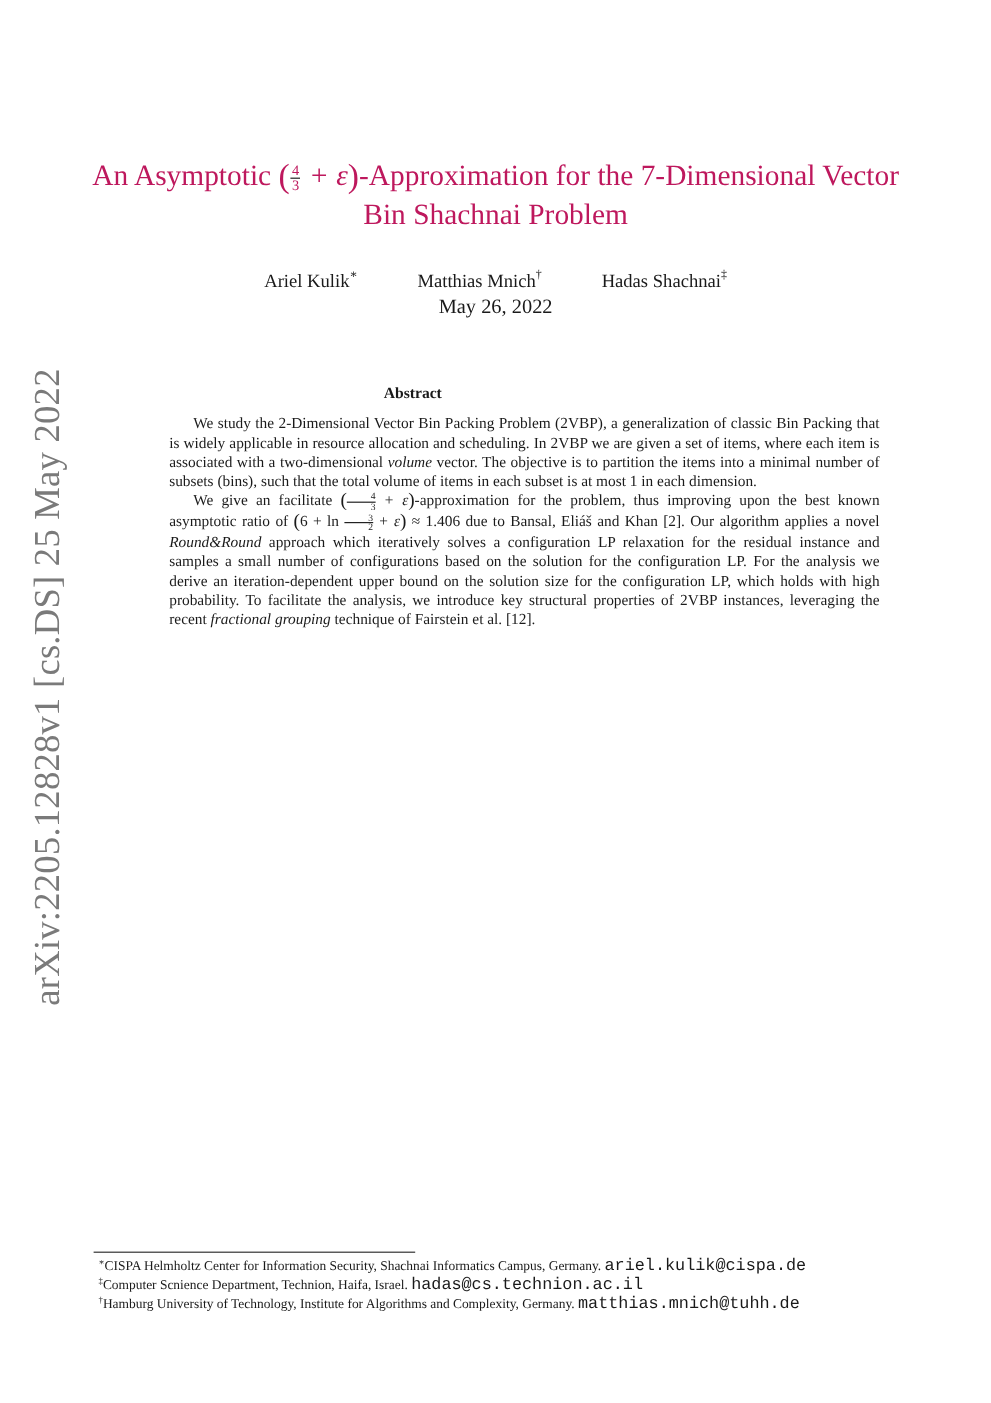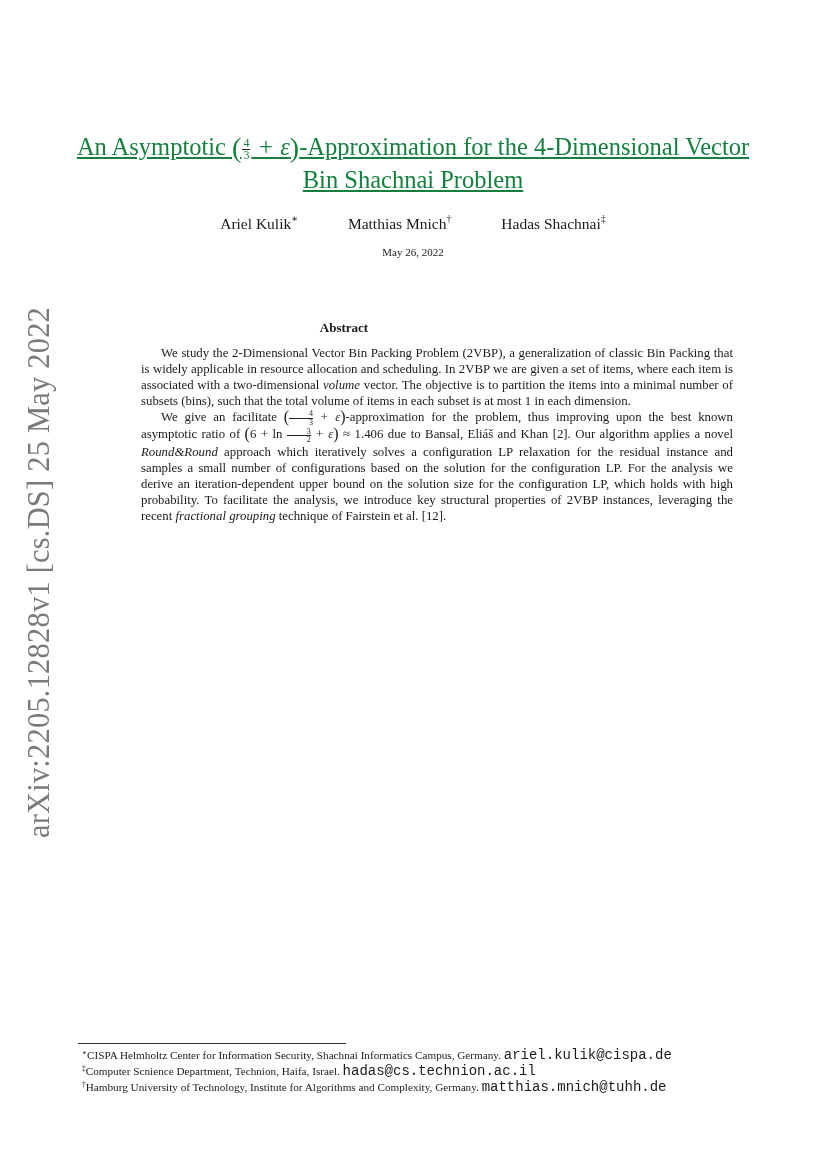--- a/index.html
+++ b/index.html
@@ -3,30 +3,30 @@
   <meta charset="utf-8">
   <style>
     html, body { margin: 0; padding: 0; background: #ffffff; }
     body { width: 826px; height: 1169px; position: relative; overflow: hidden;
            font-family: "Liberation Serif", "DejaVu Serif", serif; color: #1a1a1a; }
     .stamp { position: absolute; left: 20px; top: 325px; width: 40px; height: 495px;
              display: flex; align-items: center; justify-content: center; }
     .stamp span { display: block; transform: rotate(-90deg); white-space: nowrap;
                   font-size: 30.5px; color: #7a7a7a; letter-spacing: 0.2px; }
     .title { position: absolute; left: 60px; width: 706px; top: 131px; text-align: center;
-             font-size: 24.5px; line-height: 32px; color: #15803d; text-decoration: underline; }
+             font-size: 24.5px; line-height: 32px; color: #be185d; }
     .frac { display: inline-flex; flex-direction: column; vertical-align: middle;
             font-size: 12px; line-height: 11px; text-align: center; margin: 0 1px; }
     .frac .num { border-bottom: 0.8px solid #222; padding: 0 1px; }
     .paren { font-size: 28px; vertical-align: -2px; }
     .authors { position: absolute; left: 0; width: 826px; top: 211px; text-align: center;
                font-size: 15.5px; }
-    .authors .author { display: inline-block; margin: 4px 23px; }
+    .authors .author { display: inline-block; margin: 15px 23px; }
     .authors sup { font-size: 10px; vertical-align: 7px; line-height: 0; }
-    .date { position: absolute; left: 0; width: 826px; top: 246px; text-align: center; font-size: 11px; }
+    .date { position: absolute; left: 0; width: 826px; top: 246px; text-align: center; font-size: 17px; }
     .abstract-head { position: absolute; left: 0; width: 688px; top: 320px; text-align: center;
                      font-size: 13px; font-weight: bold; }
     .abstract { position: absolute; left: 117px; width: 592px; top: 345px;
                 font-size: 12.8px; line-height: 16.1px; text-align: justify; margin-left: 24px; }
     .abstract p { margin: 0; text-indent: 20px; }
     .abstract i { font-style: italic; }
     .sfrac { display: inline-flex; flex-direction: column; vertical-align: middle;
              font-size: 8px; line-height: 7.5px; text-align: center; }
     .sfrac .num { border-bottom: 0.6px solid #222; }
     .bigp { font-size: 16px; vertical-align: -1px; }
@@ -42,21 +42,21 @@
 <body>
 
 <div class="stamp">
   <span>arXiv:2205.12828v1  [cs.DS]  25 May 2022</span>
 </div>
 
 <div class="title">
   <div><span>An Asymptotic </span><span class="paren">(</span><span class="frac">
         <span class="num">4</span>
         <span>3</span>
-      </span><i> + ε</i><span class="paren">)</span><span>-Approximation for the 4-Dimensional Vector</span></div>
+      </span><i> + ε</i><span class="paren">)</span><span>-Approximation for the 7-Dimensional Vector</span></div>
   <div>Bin Shachnai Problem</div>
 </div>
 
 <div class="authors">
   <span class="author"><span>Ariel Kulik</span><sup>∗</sup></span>
   <span class="author"><span>Matthias Mnich</span><sup>†</sup></span>
   <span class="author"><span>Hadas Shachnai</span><sup>‡</sup></span>
 </div>
 
 <div class="date">May 26, 2022</div>

